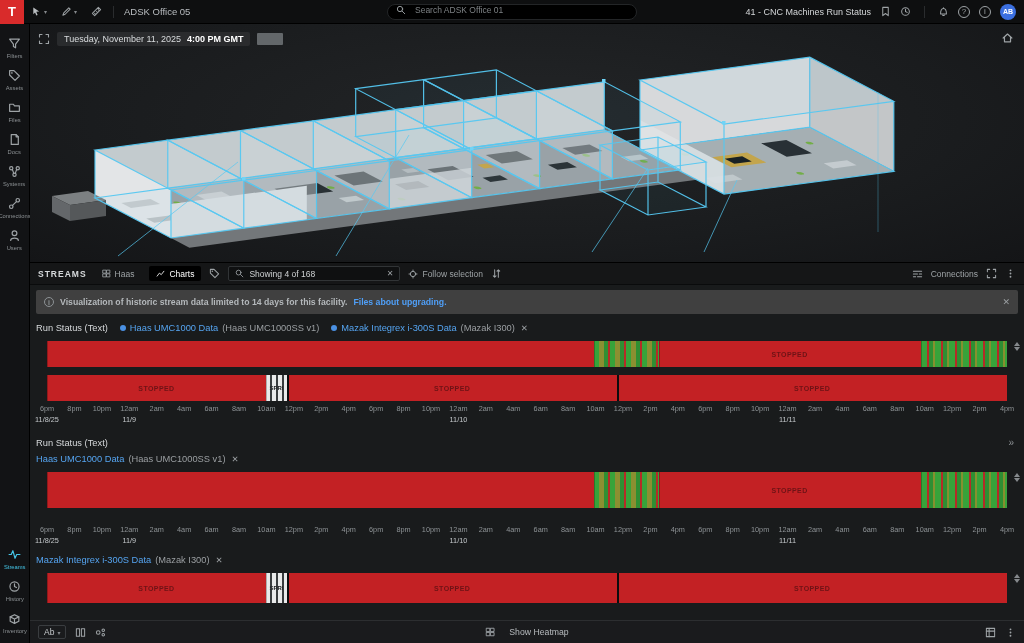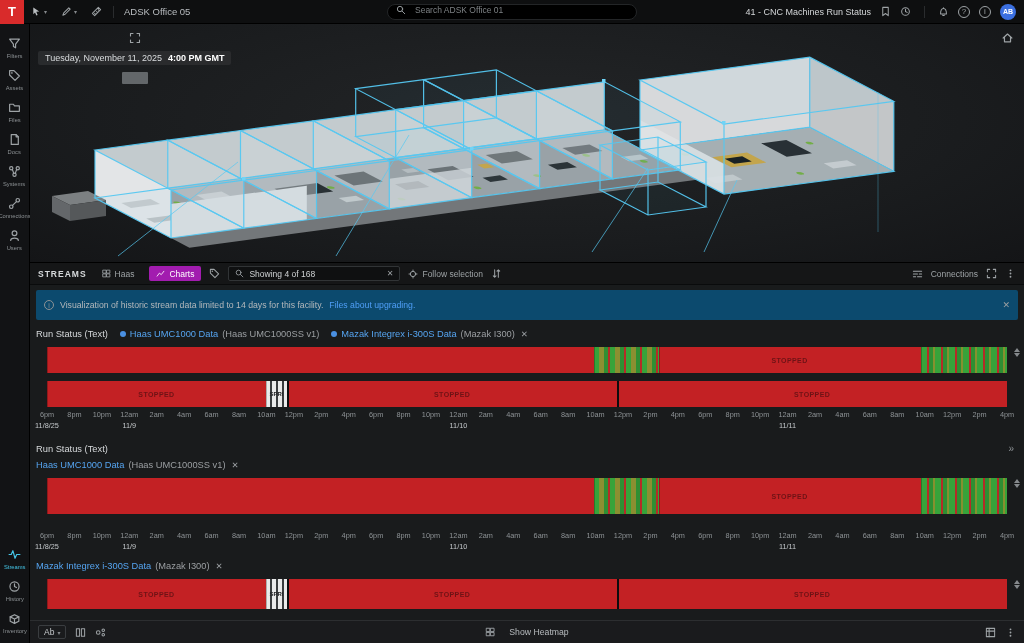--- a/index.html
+++ b/index.html
@@ -33,44 +33,44 @@
   .sb-item{width:100%;display:flex;flex-direction:column;align-items:center;gap:2px;padding:5px 0;color:#8d9295;cursor:pointer;}
   .sb-item span{font-size:6.3px;white-space:nowrap;transform:scale(.92);}
   .sb-item.active{color:#45c6e8;}
   .sb-item.active .ic{stroke:#45c6e8;}
   .sb-spacer{flex:1;}
   #main{flex:1;display:flex;flex-direction:column;min-width:0;}
 
   
   #viewport{height:238px;position:relative;background:radial-gradient(ellipse at 50% 40%,#232527 0%,#1a1c1e 62%,#141517 100%);}
   #scene{position:absolute;inset:0;width:100%;height:100%;}
-  .vp-controls{position:absolute;top:8px;left:8px;display:flex;align-items:center;gap:7px;z-index:2;flex-direction:column;}
+  .vp-controls{position:absolute;top:8px;left:8px;display:flex;align-items:center;gap:7px;z-index:2;}
   .vp-chip{display:flex;align-items:center;gap:6px;background:rgba(43,45,47,.92);border-radius:2px;
     padding:2px 7px;font-size:9px;color:#d9dcde;}
   .vp-chip b{color:#fff;font-weight:bold;}
   .vp-btn{width:26px;height:12px;background:#63676a;border-radius:1px;border:none;cursor:pointer;}
   .vp-home{position:absolute;top:7px;right:10px;z-index:2;cursor:pointer;}
 
   
   #streams{height:358px;background:#191b1c;border-top:1px solid #000;overflow:hidden;position:relative;}
   .p-head{display:flex;align-items:center;gap:8px;height:22px;padding:0 8px;background:#151617;
     border-bottom:1px solid #0a0b0c;color:#c6c9cc;}
   .p-title{font-size:8.5px;font-weight:bold;letter-spacing:1px;color:#d6d9db;}
   .tgl{display:flex;align-items:center;gap:4px;height:15px;padding:0 7px;border-radius:2px;border:none;
     background:transparent;color:#9ea3a6;font-size:8.5px;cursor:pointer;}
-  .tgl.active{background:#a21caf;color:#fff;}
+  .tgl.active{background:#000000;color:#fff;}
   .tgl.active .ic{stroke:#fff;}
   .iconbtn{background:none;border:none;cursor:pointer;display:flex;align-items:center;}
   .p-search{display:flex;align-items:center;gap:5px;background:#0f1011;border:1px solid #313436;border-radius:2px;
     height:15px;padding:0 6px;width:172px;font-size:8.5px;color:#cfd2d4;}
   .p-search .x{margin-left:auto;color:#9b9fa2;font-size:8px;cursor:pointer;}
   .follow{display:flex;align-items:center;gap:4px;background:none;border:none;color:#9ea3a6;font-size:8.5px;cursor:pointer;}
   .ph-right{margin-left:auto;display:flex;align-items:center;gap:8px;color:#9ea3a6;font-size:8.5px;}
-  .banner{display:flex;align-items:center;gap:6px;margin:5px 6px 0;height:30px;padding:0 8px;background:#0c4a6e;
-    border-radius:2px;font-size:8.7px;color:#b4b8bb;}
+  .banner{display:flex;align-items:center;gap:6px;margin:5px 6px 0;height:24px;padding:0 8px;background:#404040;
+    border-radius:2px;font-size:8.7px;color:#b4b8bb;font-weight:bold;}
   .info-i{width:10px;height:10px;border:1px solid #8d9295;border-radius:50%;color:#8d9295;font-size:7px;font-style:normal;
     display:flex;align-items:center;justify-content:center;flex:none;}
   .banner a{color:#4f9ff8;text-decoration:none;cursor:pointer;}
   .banner .x{margin-left:auto;color:#9b9fa2;cursor:pointer;font-size:9px;}
   .sec-head{display:flex;align-items:center;gap:12px;margin:9px 6px 2px;font-size:9.3px;color:#d6d9db;}
   .collapse{margin-left:auto;color:#8d9295;font-size:10px;cursor:pointer;margin-right:4px;}
   .leg{display:flex;align-items:center;gap:4px;font-size:9.3px;}
   .dot{width:6px;height:6px;border-radius:50%;background:#4a90e2;flex:none;}
   .leg a{color:#55a4f0;text-decoration:none;cursor:pointer;}
   .leg em{font-style:normal;color:#9b9fa2;}

